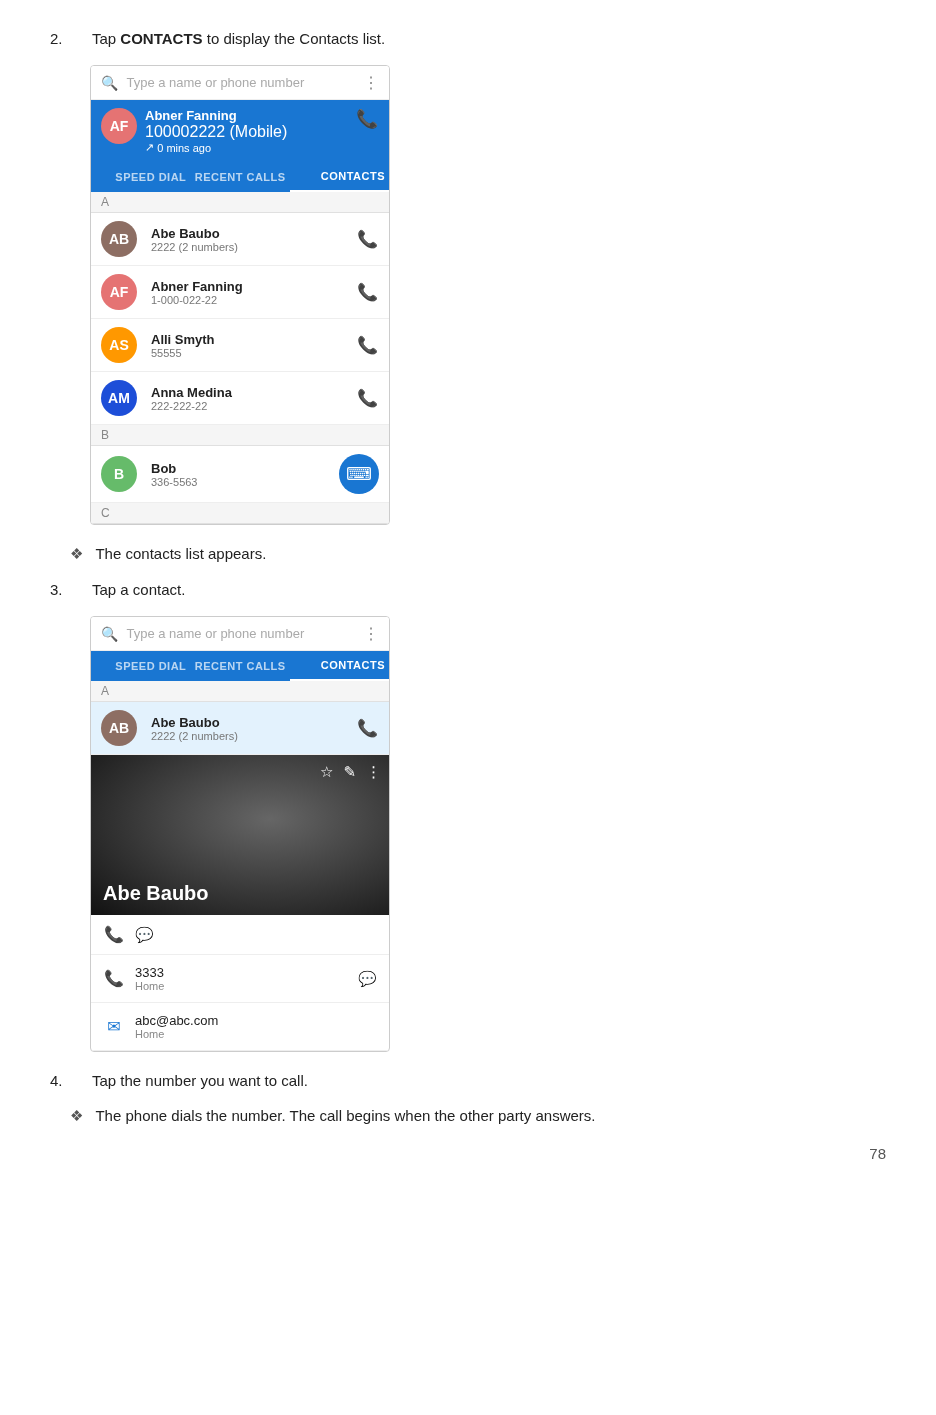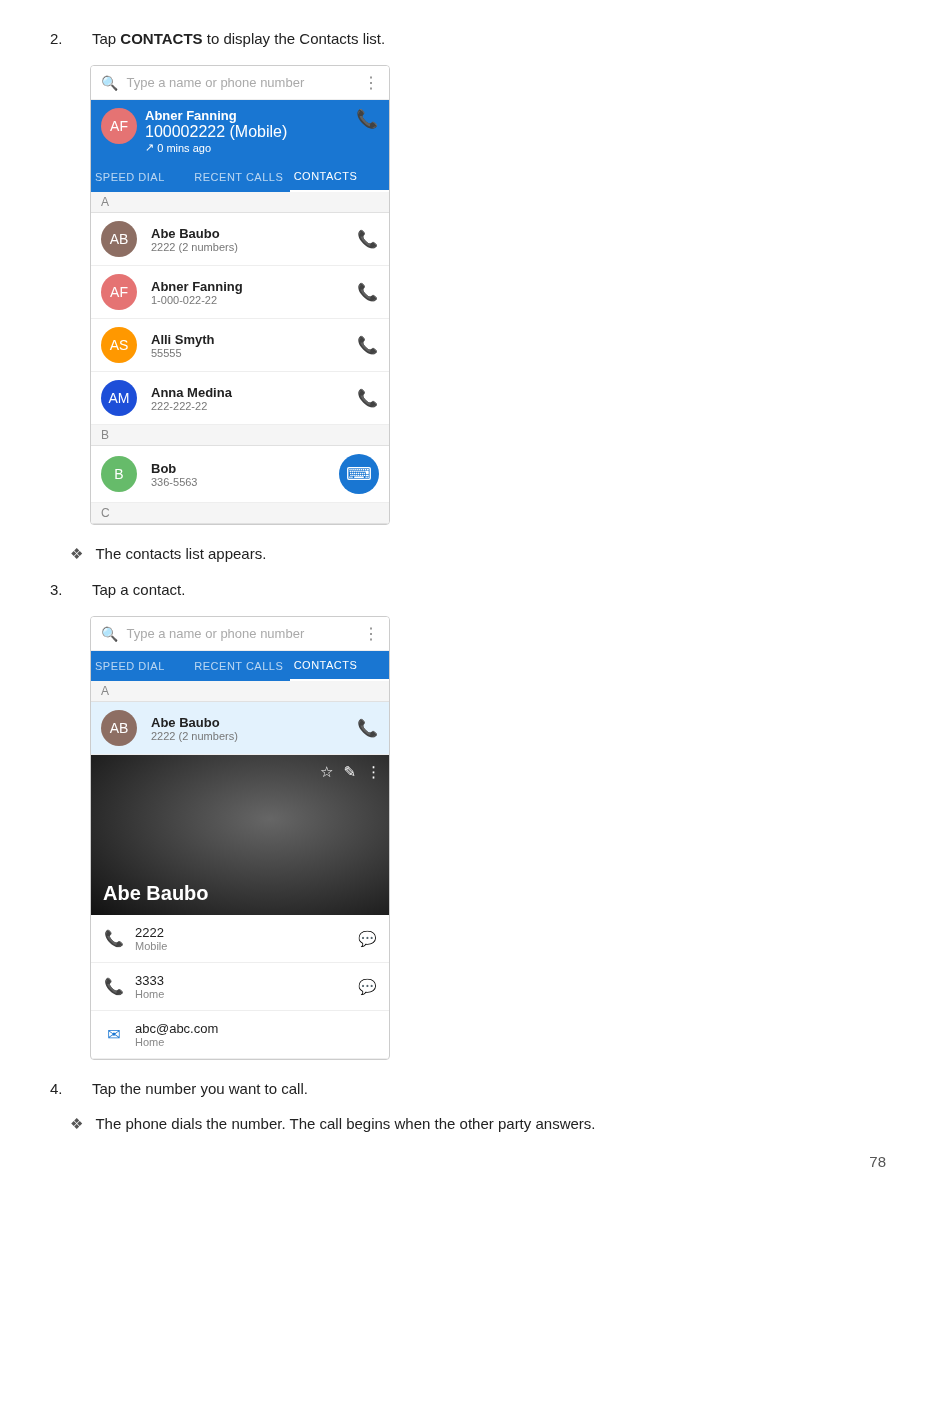--- a/index.html
+++ b/index.html
@@ -108,25 +108,25 @@
     }
 
     
     .tabs-bar {
       background: #1976d2;
       display: flex;
       align-items: center;
     }
     .tab {
       flex: 1;
-      text-align: left;
+      text-align: right;
       padding: 8px 4px;
       font-size: 11px;
       color: rgba(255,255,255,0.7);
-      font-weight: normal;
+      font-weight: bold;
       letter-spacing: 0.5px;
     }
     .tab.active {
       color: #fff;
       border-bottom: 2px solid #fff;
     }
 
     
     .section-letter {
       background: #f5f5f5;
@@ -150,21 +150,21 @@
     }
     .contact-avatar {
       width: 36px;
       height: 36px;
       border-radius: 50%;
       flex-shrink: 0;
       display: flex;
       align-items: center;
       justify-content: center;
       font-size: 14px;
-      font-weight: normal;
+      font-weight: bold;
       color: #fff;
       overflow: hidden;
     }
     .contact-info {
       flex: 1;
     }
     .contact-name {
       font-size: 13px;
       font-weight: bold;
       color: #222;
@@ -419,24 +419,20 @@
     <div class="contact-detail-icons">
       <span>☆</span>
       <span>✎</span>
       <span>⋮</span>
     </div>
     <div class="contact-detail-name-overlay">Abe Baubo</div>
   </div>
 
   <div class="detail-info-row">
     <span class="detail-info-icon">📞</span>
-    <div class="detail-info-content">
-      <div class="detail-info-number">2222</div>
-      <div class="detail-info-label">Mobile</div>
-    </div>
     <span class="detail-info-msg">💬</span>
   </div>
   <div class="detail-info-row">
     <span class="detail-info-icon">📞</span>
     <div class="detail-info-content">
       <div class="detail-info-number">3333</div>
       <div class="detail-info-label">Home</div>
     </div>
     <span class="detail-info-msg">💬</span>
   </div>

